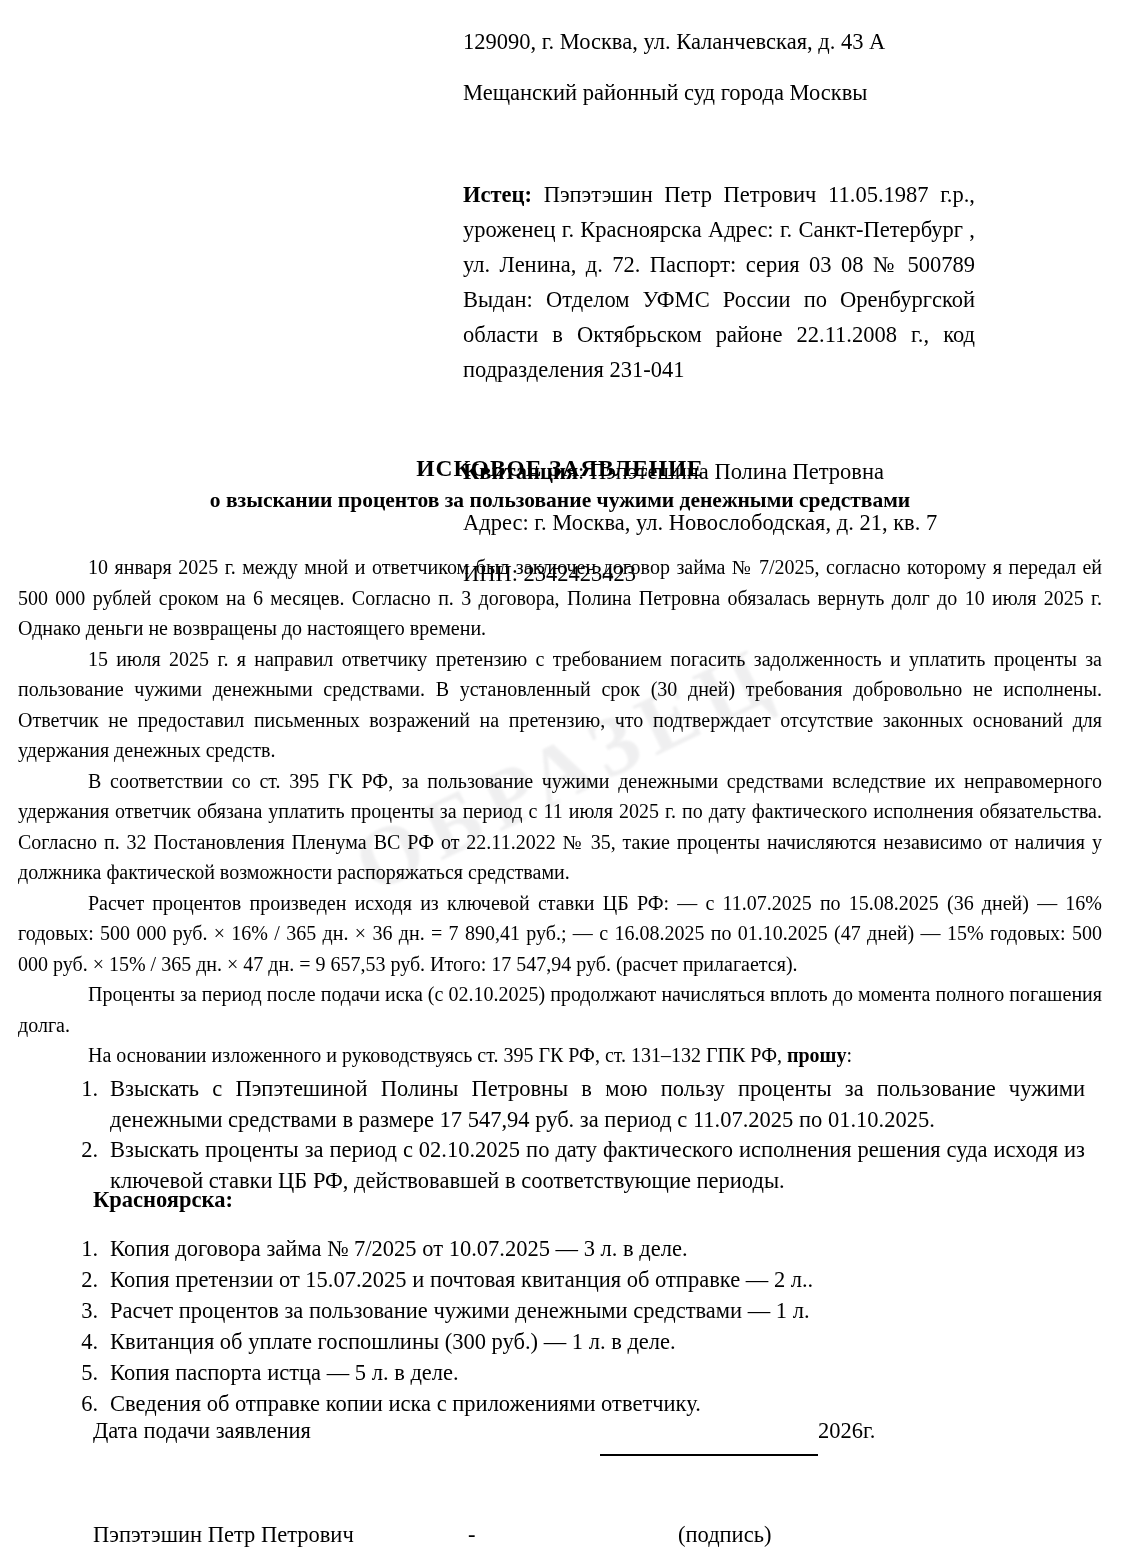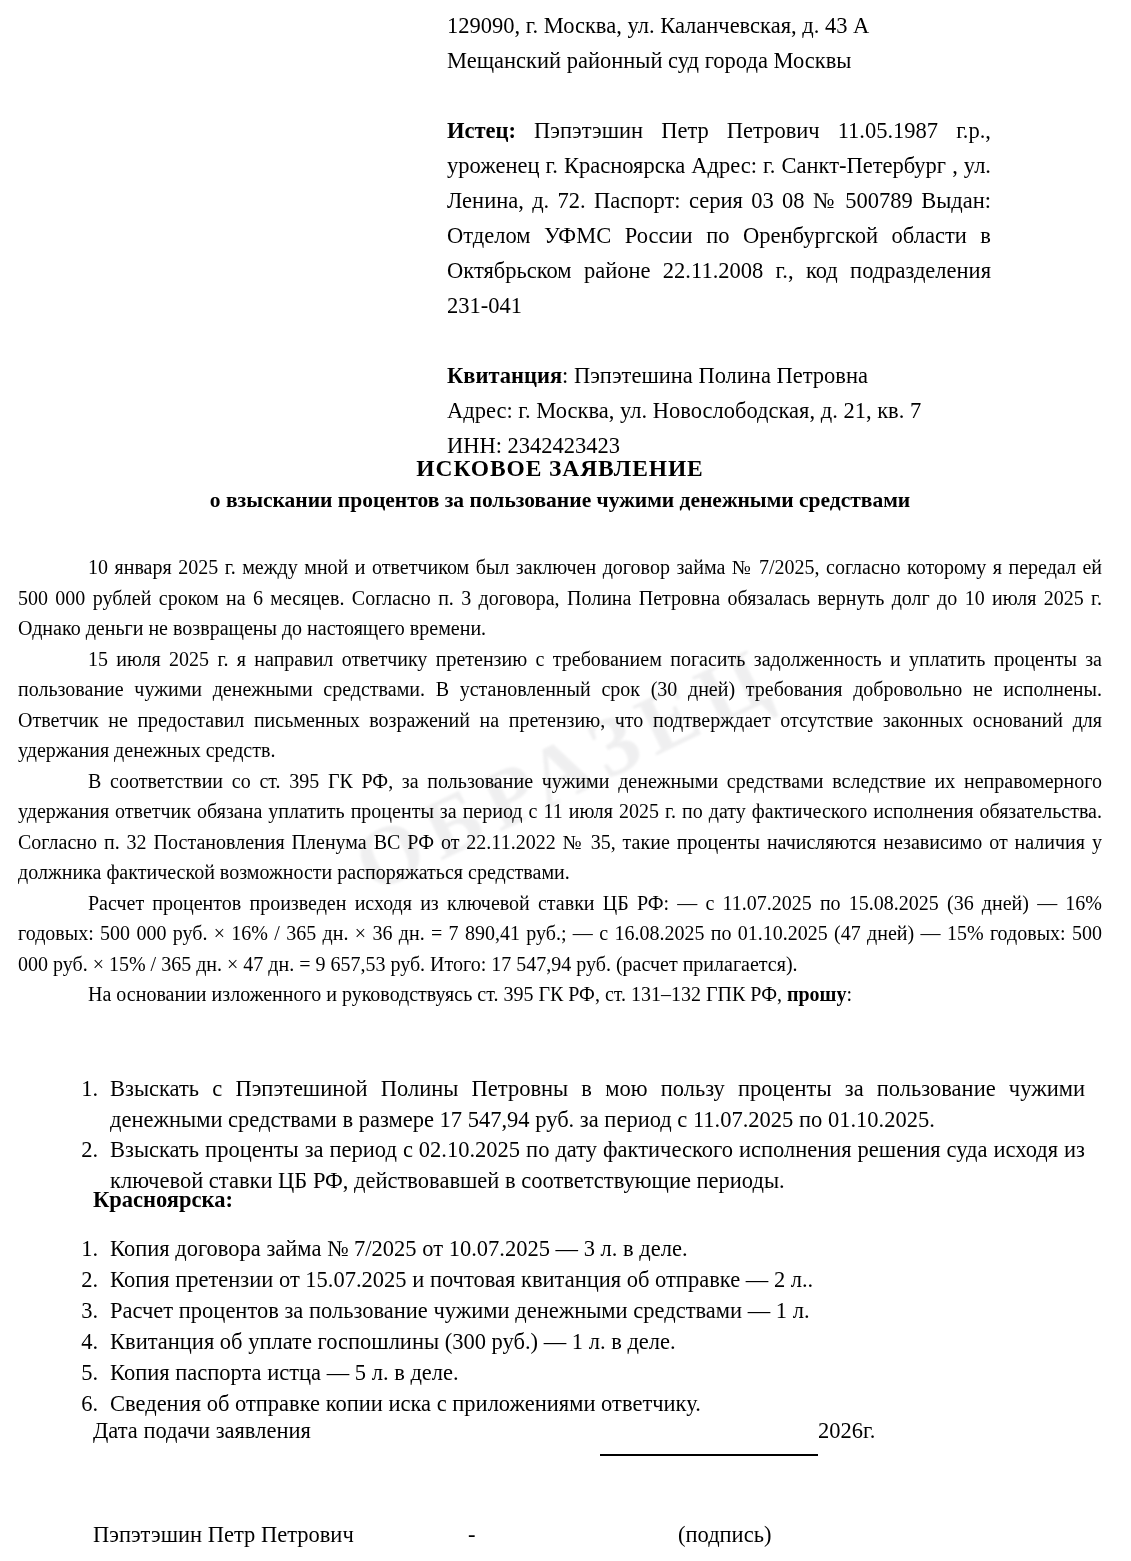--- a/index.html
+++ b/index.html
@@ -56,21 +56,21 @@
   .header-block {
     position: absolute;
     left: 447px;
     top: 8px;
     width: 544px;
     font-size: 22.5px;
     line-height: 35px;
     text-align: justify;
     text-justify: inter-word;
   }
-  .header-block .para { margin: 0; }
+  .header-block .para { margin: 16px; }
   .header-block .para + .para { margin-top: 0; }
   .gap-lg { height: 35px; }
   .lbl-bold { font-weight: bold; }
 
   
   .title-wrap {
     position: absolute;
     left: 18px;
     top: 455px;
     width: 1084px;
@@ -223,20 +223,21 @@
     <div class="title-wrap">
       <p class="doc-title">ИСКОВОЕ ЗАЯВЛЕНИЕ</p>
       <p class="doc-subtitle">о взыскании процентов за пользование чужими денежными средствами</p>
     </div>
 
     <div class="body-block">
       <p>10 января 2025 г. между мной и ответчиком был заключен договор займа № 7/2025, согласно которому я передал ей 500 000 рублей сроком на 6 месяцев. Согласно п. 3 договора, Полина Петровна обязалась вернуть долг до 10 июля 2025 г. Однако деньги не возвращены до настоящего времени.</p>
       <p>15 июля 2025 г. я направил ответчику претензию с требованием погасить задолженность и уплатить проценты за пользование чужими денежными средствами. В установленный срок (30 дней) требования добровольно не исполнены. Ответчик не предоставил письменных возражений на претензию, что подтверждает отсутствие законных оснований для удержания денежных средств.</p>
       <p>В соответствии со ст. 395 ГК РФ, за пользование чужими денежными средствами вследствие их неправомерного удержания ответчик обязана уплатить проценты за период с 11 июля 2025 г. по дату фактического исполнения обязательства. Согласно п. 32 Постановления Пленума ВС РФ от 22.11.2022 № 35, такие проценты начисляются независимо от наличия у должника фактической возможности распоряжаться средствами.</p>
       <p>Расчет процентов произведен исходя из ключевой ставки ЦБ РФ: — с 11.07.2025 по 15.08.2025 (36 дней) — 16% годовых: 500 000 руб. × 16% / 365 дн. × 36 дн. = 7 890,41 руб.; — с 16.08.2025 по 01.10.2025 (47 дней) — 15% годовых: 500 000 руб. × 15% / 365 дн. × 47 дн. = 9 657,53 руб. Итого: 17 547,94 руб. (расчет прилагается).</p>
+      <p>Проценты за период после подачи иска (с 02.10.2025) продолжают начисляться вплоть до момента полного погашения долга.</p>
       <p><span>На основании изложенного и руководствуясь ст. 395 ГК РФ, ст. 131–132 ГПК РФ, </span><span class="lbl-bold">прошу</span><span>:</span></p>
     </div>
 
     <div class="demands-block">
       <ol class="doc-list demands-list">
         <li>Взыскать с Пэпэтешиной Полины Петровны в мою пользу проценты за пользование чужими денежными средствами в размере 17 547,94 руб. за период с 11.07.2025 по 01.10.2025.</li>
         <li>Взыскать проценты за период с 02.10.2025 по дату фактического исполнения решения суда исходя из ключевой ставки ЦБ РФ, действовавшей в соответствующие периоды.</li>
       </ol>
     </div>
 

